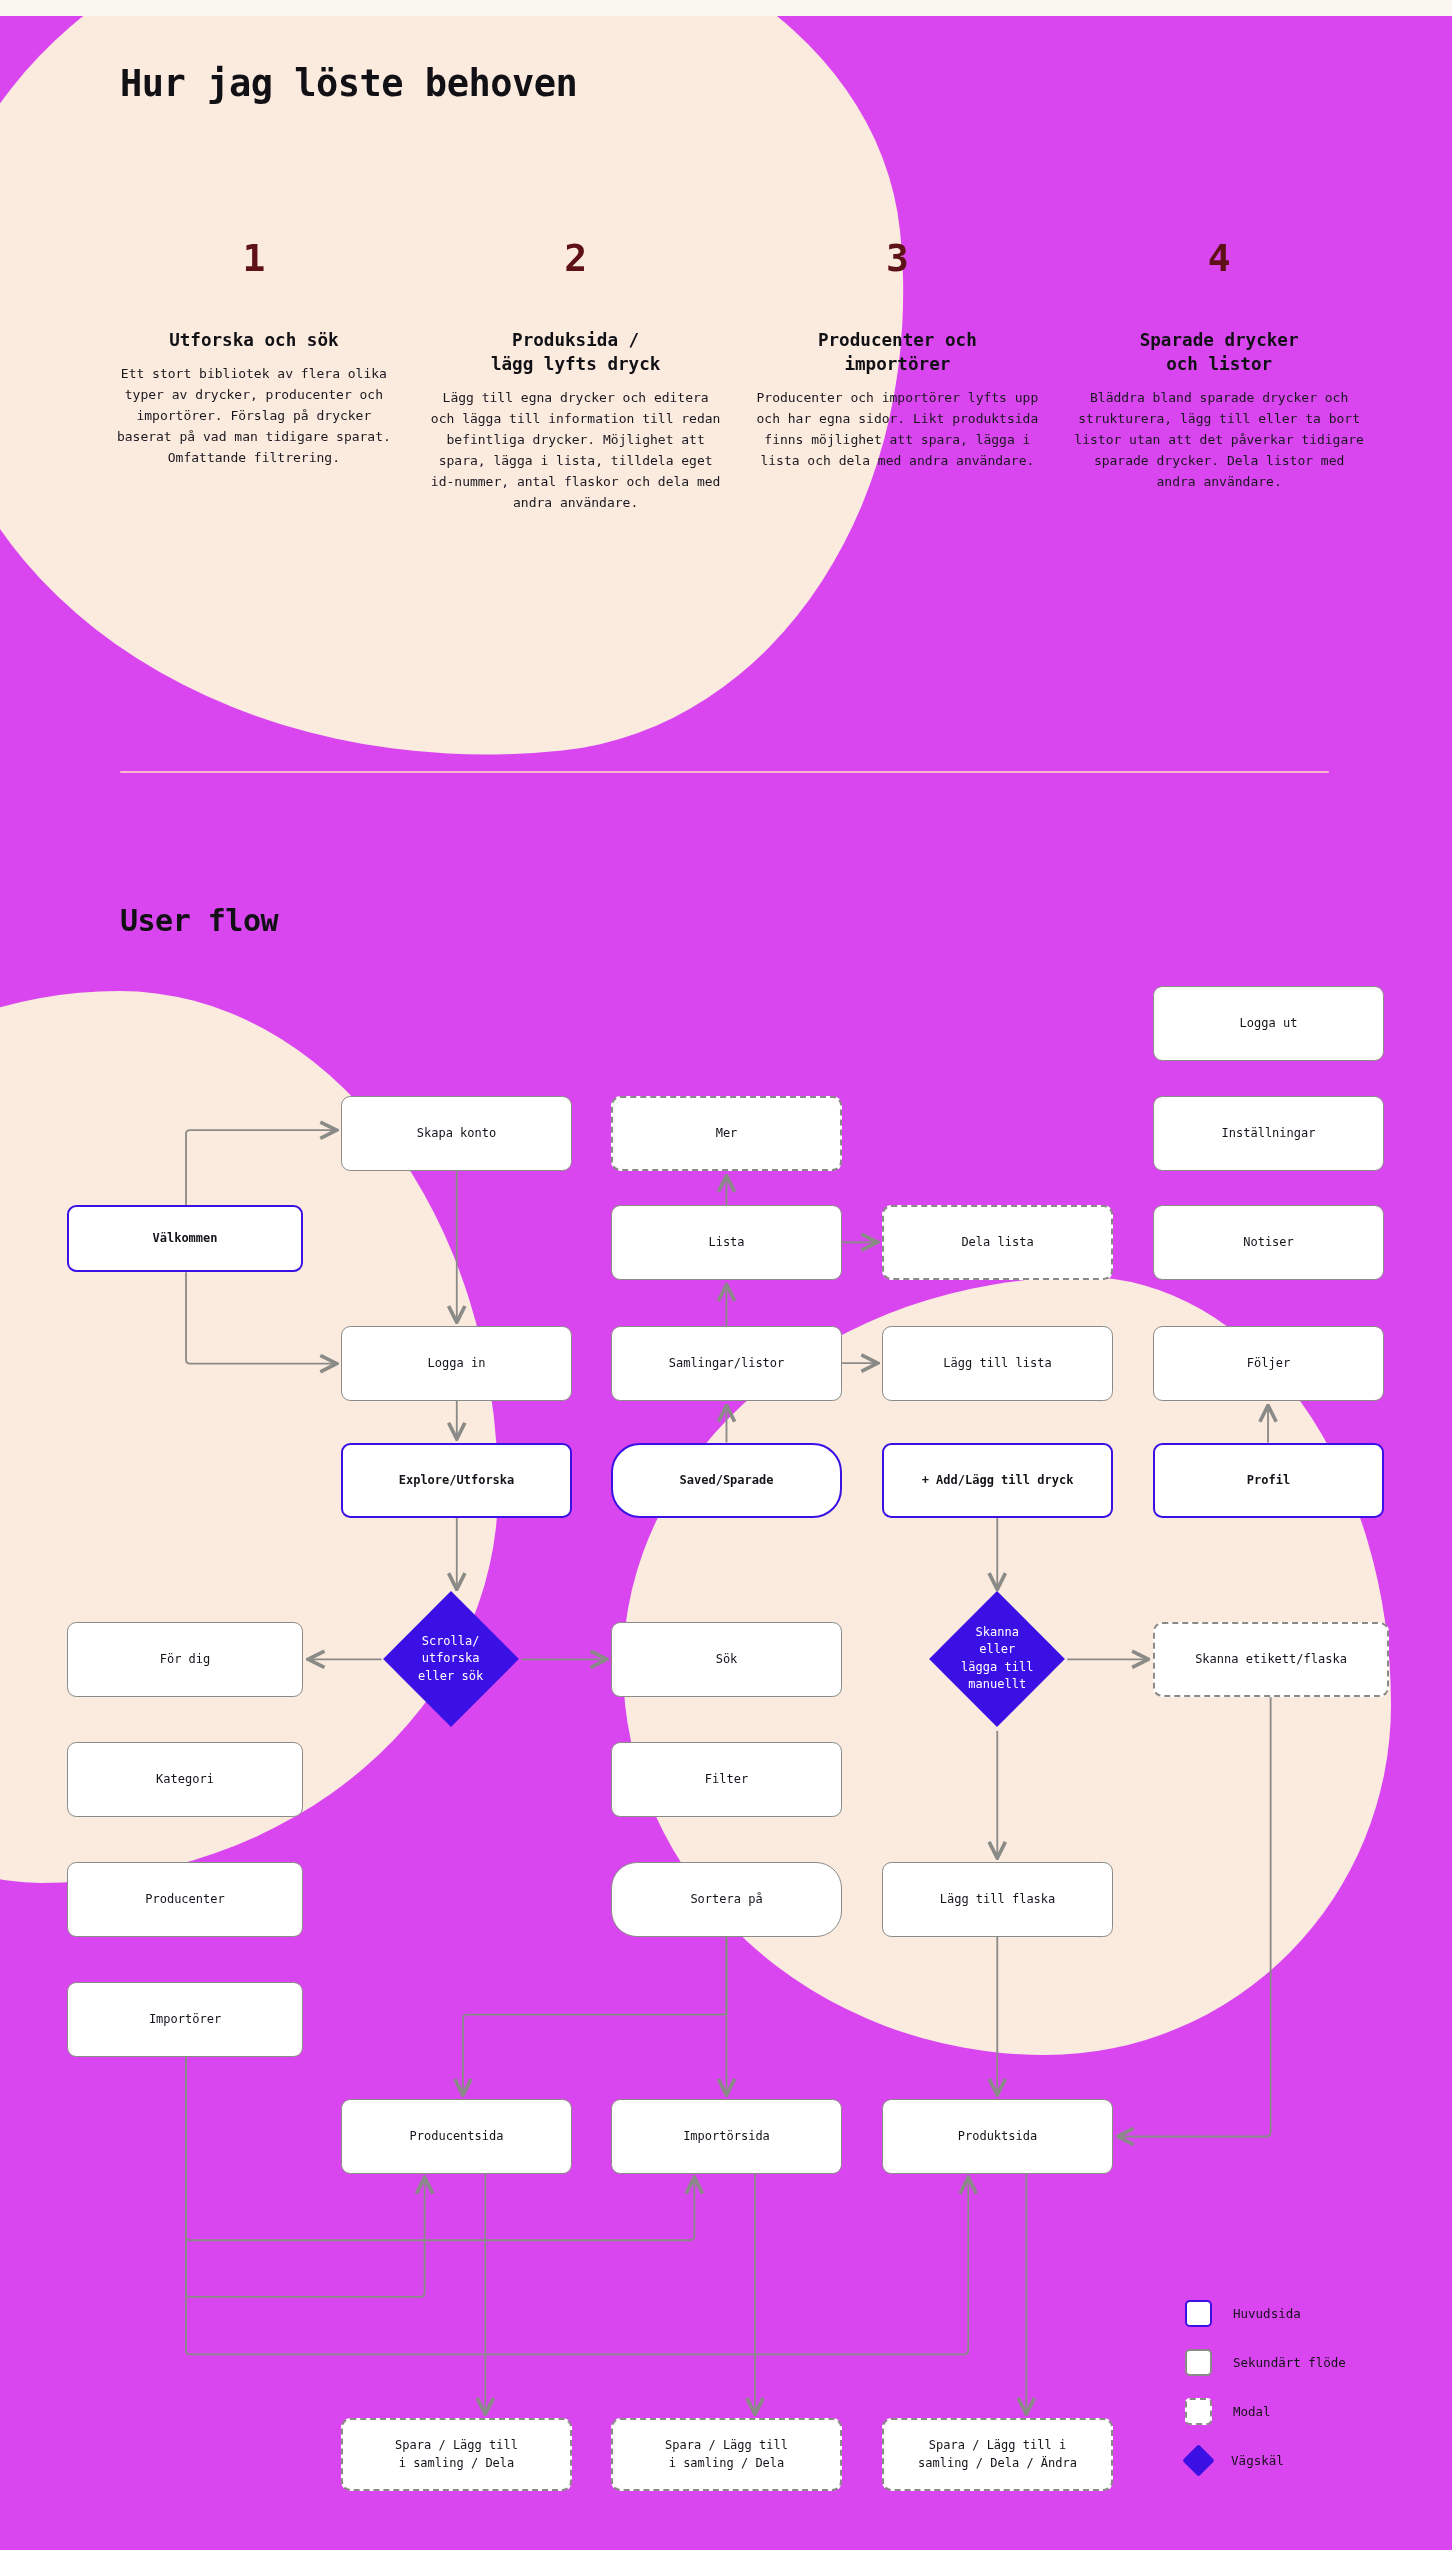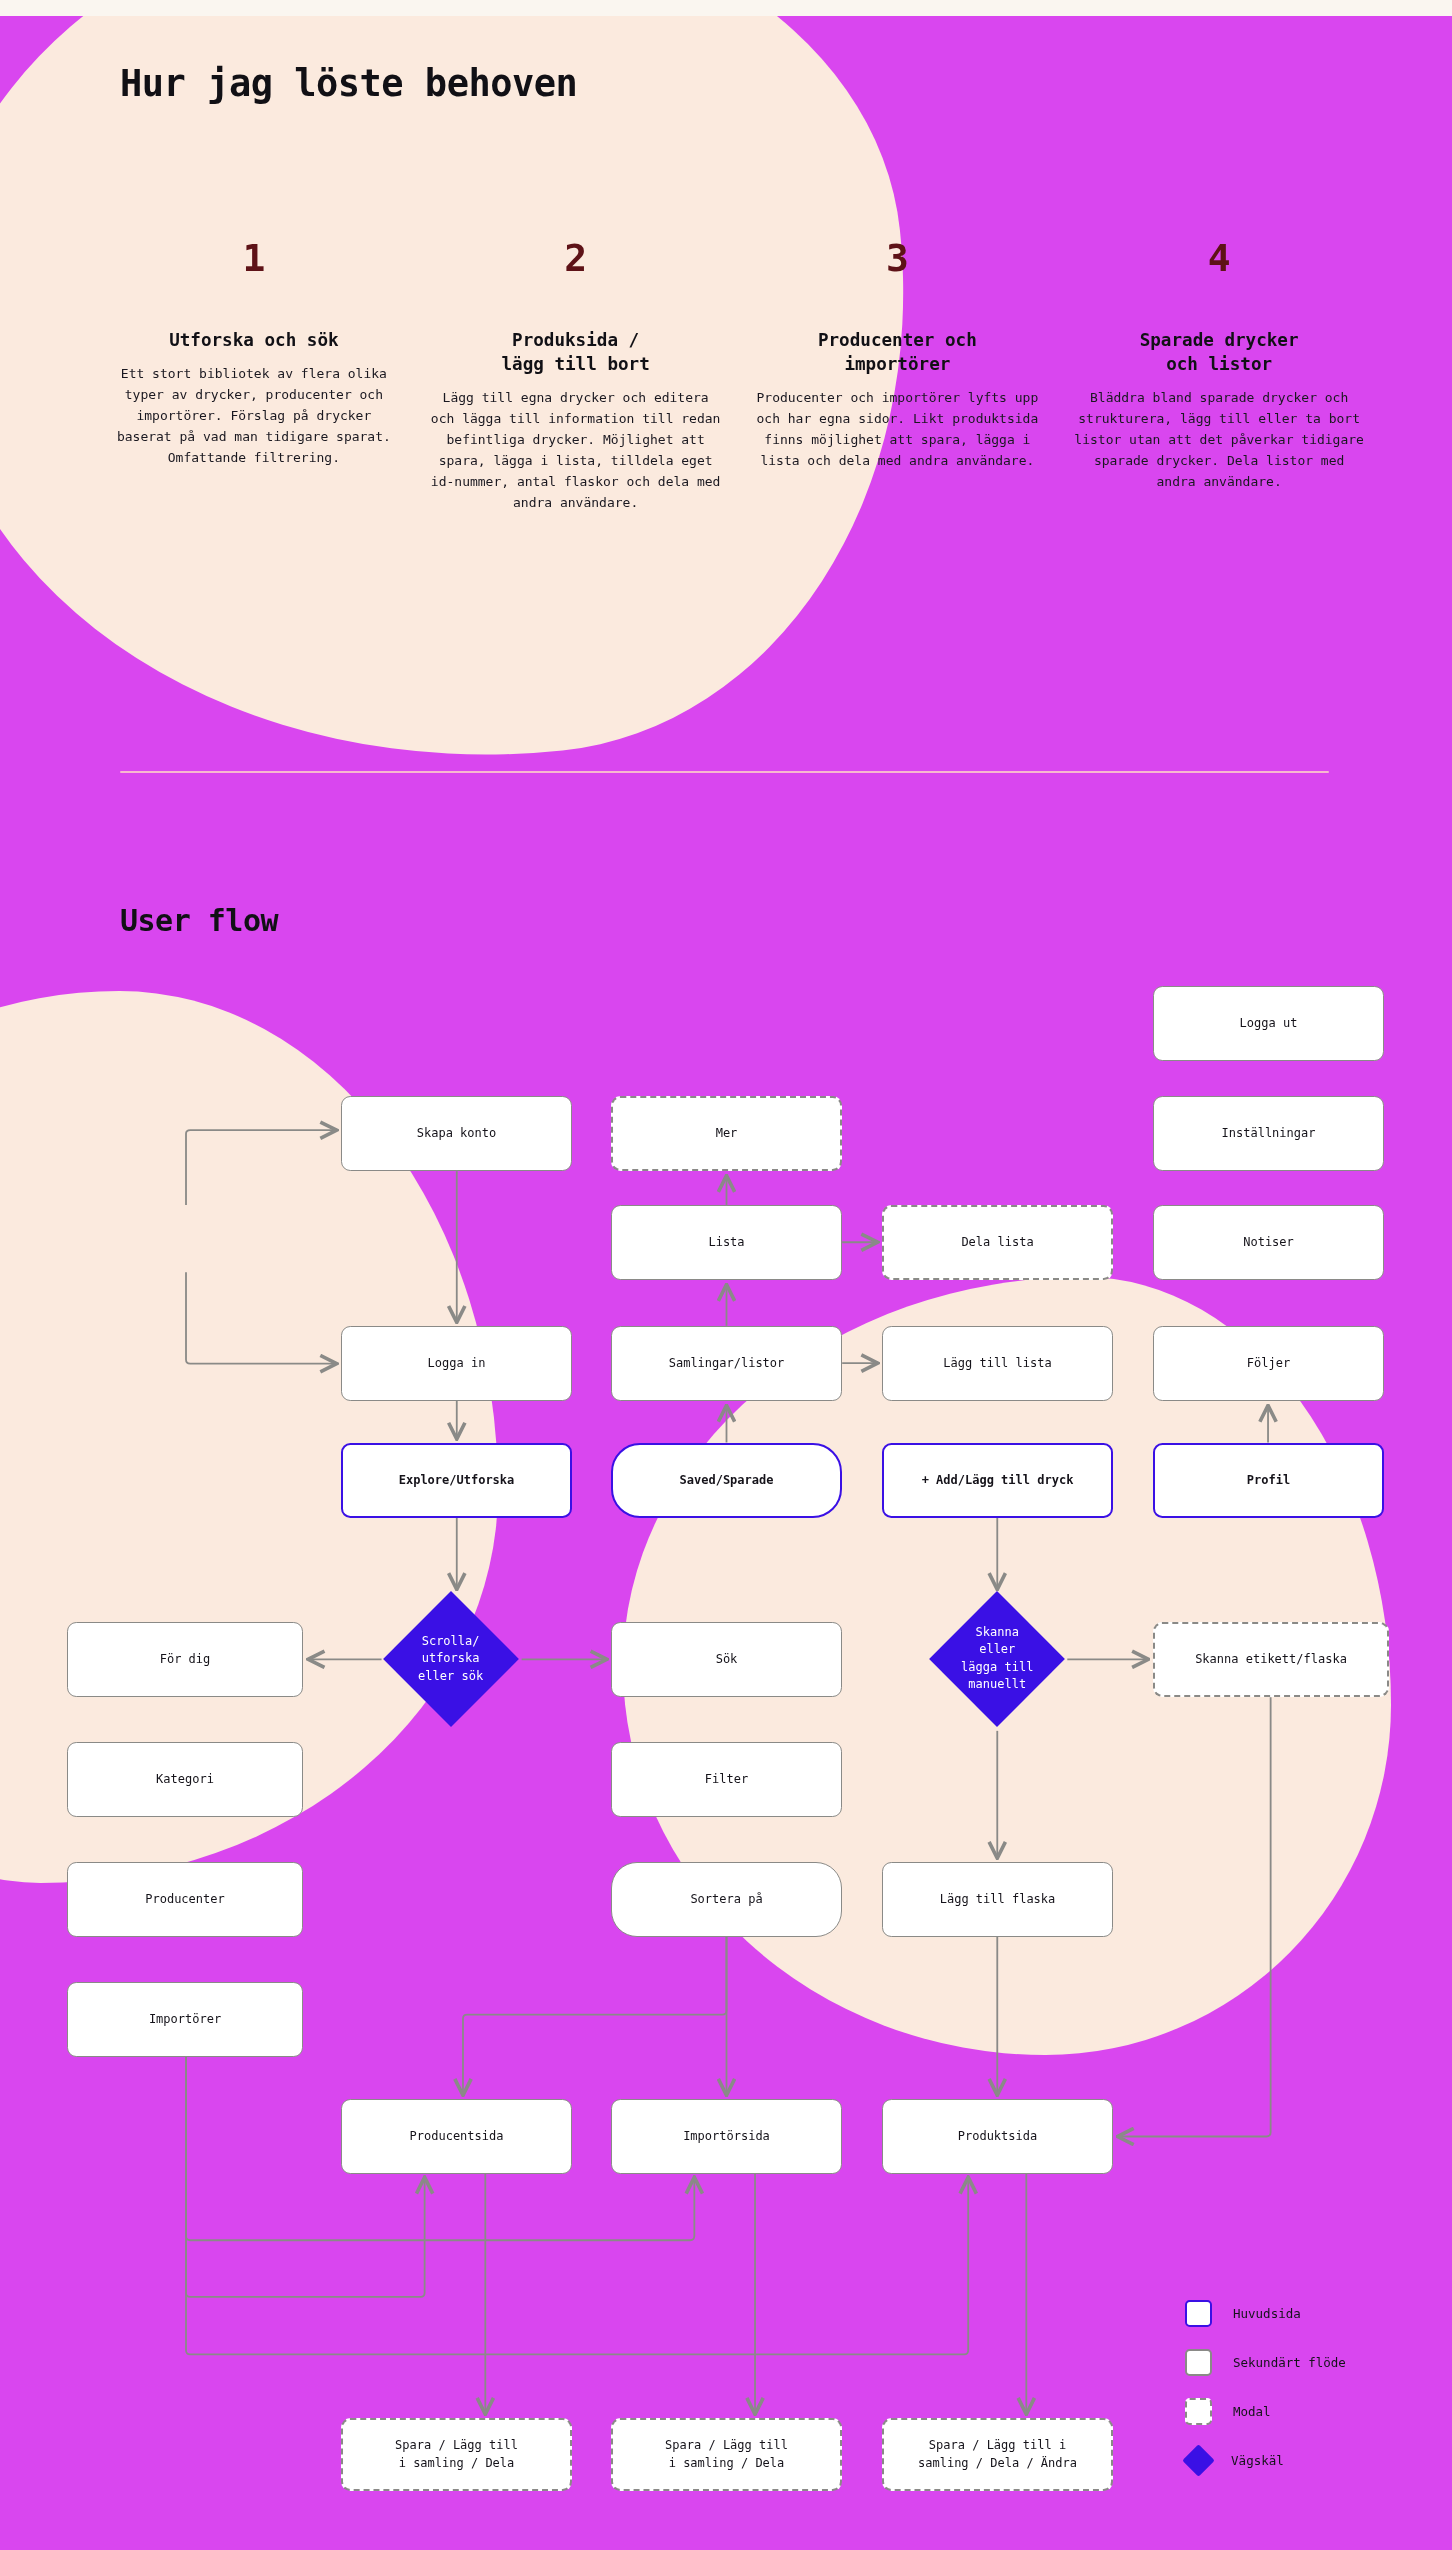--- a/index.html
+++ b/index.html
@@ -128,21 +128,21 @@
 
   <div id="cols">
     <div class="col">
       <div class="col-num">1</div>
       <div class="col-title">Utforska och sök</div>
       <div class="col-body">Ett stort bibliotek av flera olika typer av drycker, producenter och importörer. Förslag på drycker baserat på vad man tidigare sparat. Omfattande filtrering.</div>
     </div>
     <div class="col">
       <div class="col-num">2</div>
       <div class="col-title">Produksida /
-lägg till bort</div>
+lägg lyfts dryck</div>
       <div class="col-body">Lägg till egna drycker och editera och lägga till information till redan befintliga drycker. Möjlighet att spara, lägga i lista, tilldela eget id-nummer, antal flaskor och dela med andra användare.</div>
     </div>
     <div class="col">
       <div class="col-num">3</div>
       <div class="col-title">Producenter och
 importörer</div>
       <div class="col-body">Producenter och importörer lyfts upp och har egna sidor. Likt produktsida finns möjlighet att spara, lägga i lista och dela med andra användare.</div>
     </div>
     <div class="col">
       <div class="col-num">4</div>
@@ -212,20 +212,21 @@
 
       <path d="M935,4160 L935,4620"></path>
 
       <path d="M1455,4160 L1455,4620"></path>
 
       <path d="M1978,4160 L1978,4620"></path>
     </g>
   </svg>
 
   <div id="flow">
+      <div class="node primary" style="left: 67px; top: 1189px; width: 236px; height: 67px;"><span>Välkommen</span></div>
       <div class="node" style="left: 341px; top: 1080px; width: 231px; height: 75px;"><span>Skapa konto</span></div>
       <div class="node" style="left: 341px; top: 1310px; width: 231px; height: 75px;"><span>Logga in</span></div>
       <div class="node primary" style="left: 341px; top: 1427px; width: 231px; height: 75px;"><span>Explore/Utforska</span></div>
       <div class="node modal" style="left: 611px; top: 1080px; width: 231px; height: 75px;"><span>Mer</span></div>
       <div class="node" style="left: 611px; top: 1189px; width: 231px; height: 75px;"><span>Lista</span></div>
       <div class="node" style="left: 611px; top: 1310px; width: 231px; height: 75px;"><span>Samlingar/listor</span></div>
       <div class="node primary" style="left: 611px; top: 1427px; width: 231px; height: 75px; border-radius: 29px;"><span>Saved/Sparade</span></div>
       <div class="node" style="left: 882px; top: 1310px; width: 231px; height: 75px;"><span>Lägg till lista</span></div>
       <div class="node modal" style="left: 882px; top: 1189px; width: 231px; height: 75px;"><span>Dela lista</span></div>
       <div class="node primary" style="left: 882px; top: 1427px; width: 231px; height: 75px;"><span>+ Add/Lägg till dryck</span></div>

